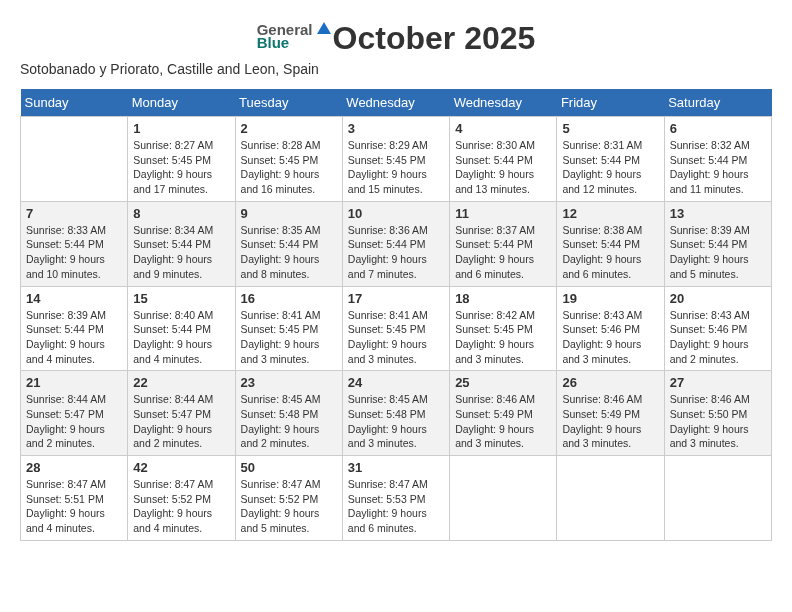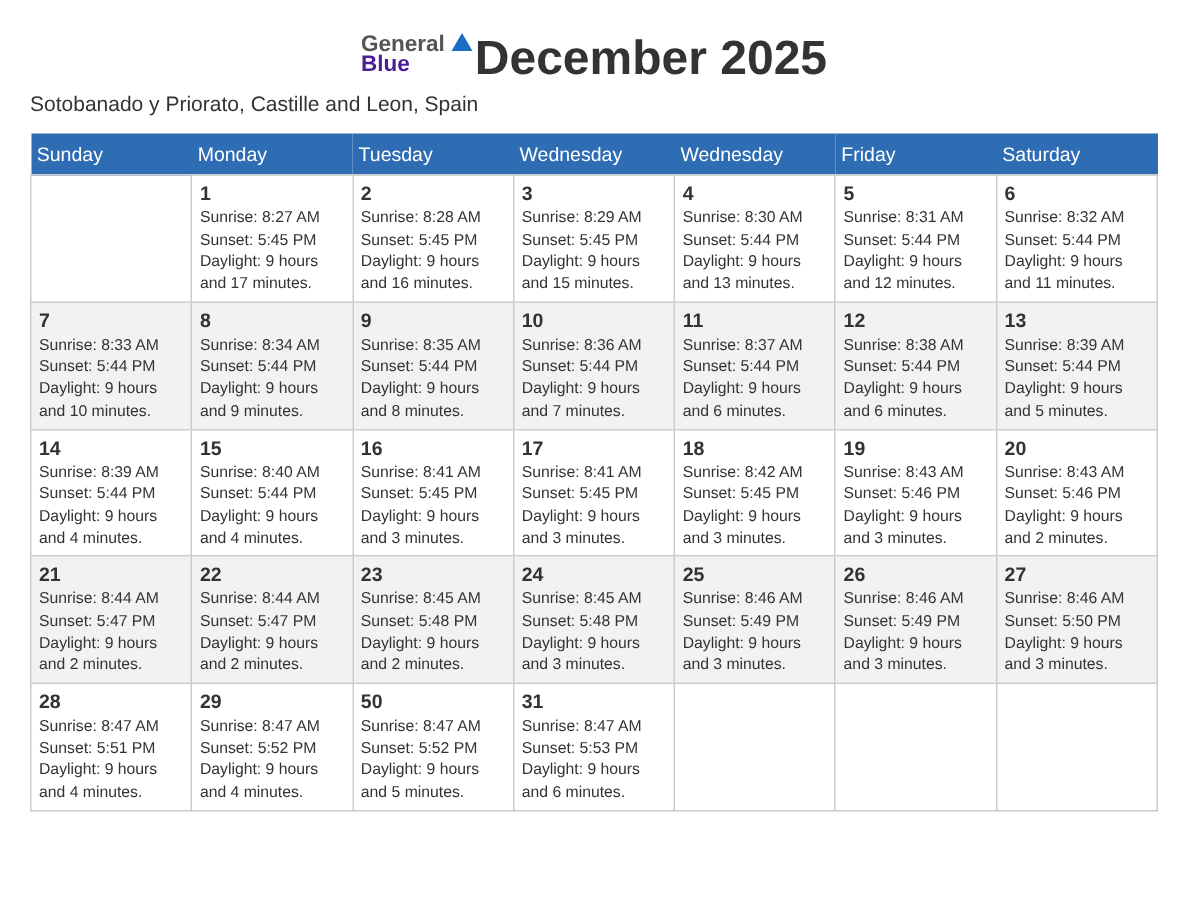--- a/index.html
+++ b/index.html
@@ -22,21 +22,21 @@
       gap: 2px;
     }
     .logo-text-general {
       font-size: 15px;
       font-weight: bold;
       color: #555;
     }
     .logo-text-blue {
       font-size: 15px;
       font-weight: bold;
-      color: #4c1d95;
+      color: #0f766e;
     }
     .month-title {
       font-size: 32px;
       font-weight: bold;
       color: #333;
       text-align: right;
     }
     .subtitle {
       text-align: left;
       font-size: 14px;
@@ -97,21 +97,21 @@
       <div style="display:flex;align-items:center;gap:2px;">
         <span class="logo-text-general">General</span>
         <svg width="18" height="18" viewBox="0 0 18 18">
           <polygon points="9,2 16,14 2,14" fill="#1a6fc4"></polygon>
         </svg>
       </div>
       <span class="logo-text-blue" style="margin-top:-4px;">Blue</span>
     </div>
   </div>
   <div>
-    <div class="month-title">December 2025</div>
+    <div class="month-title">October 2025</div>
   </div>
 </div>
 <div class="subtitle">Sotobanado y Priorato, Castille and Leon, Spain</div>
 
 <table>
   <thead>
     <tr>
     <th>Sunday</th>
         <th>Monday</th>
         <th>Tuesday</th>
@@ -238,21 +238,21 @@
           <div class="day-number">27</div>
           <div class="day-info">Sunrise: 8:46 AM<br>Sunset: 5:50 PM<br>Daylight: 9 hours and 3 minutes.</div>
         </td>
       </tr>
       <tr>
         <td>
           <div class="day-number">28</div>
           <div class="day-info">Sunrise: 8:47 AM<br>Sunset: 5:51 PM<br>Daylight: 9 hours and 4 minutes.</div>
         </td>
         <td>
-          <div class="day-number">29</div>
+          <div class="day-number">42</div>
           <div class="day-info">Sunrise: 8:47 AM<br>Sunset: 5:52 PM<br>Daylight: 9 hours and 4 minutes.</div>
         </td>
         <td>
           <div class="day-number">50</div>
           <div class="day-info">Sunrise: 8:47 AM<br>Sunset: 5:52 PM<br>Daylight: 9 hours and 5 minutes.</div>
         </td>
         <td>
           <div class="day-number">31</div>
           <div class="day-info">Sunrise: 8:47 AM<br>Sunset: 5:53 PM<br>Daylight: 9 hours and 6 minutes.</div>
         </td>

